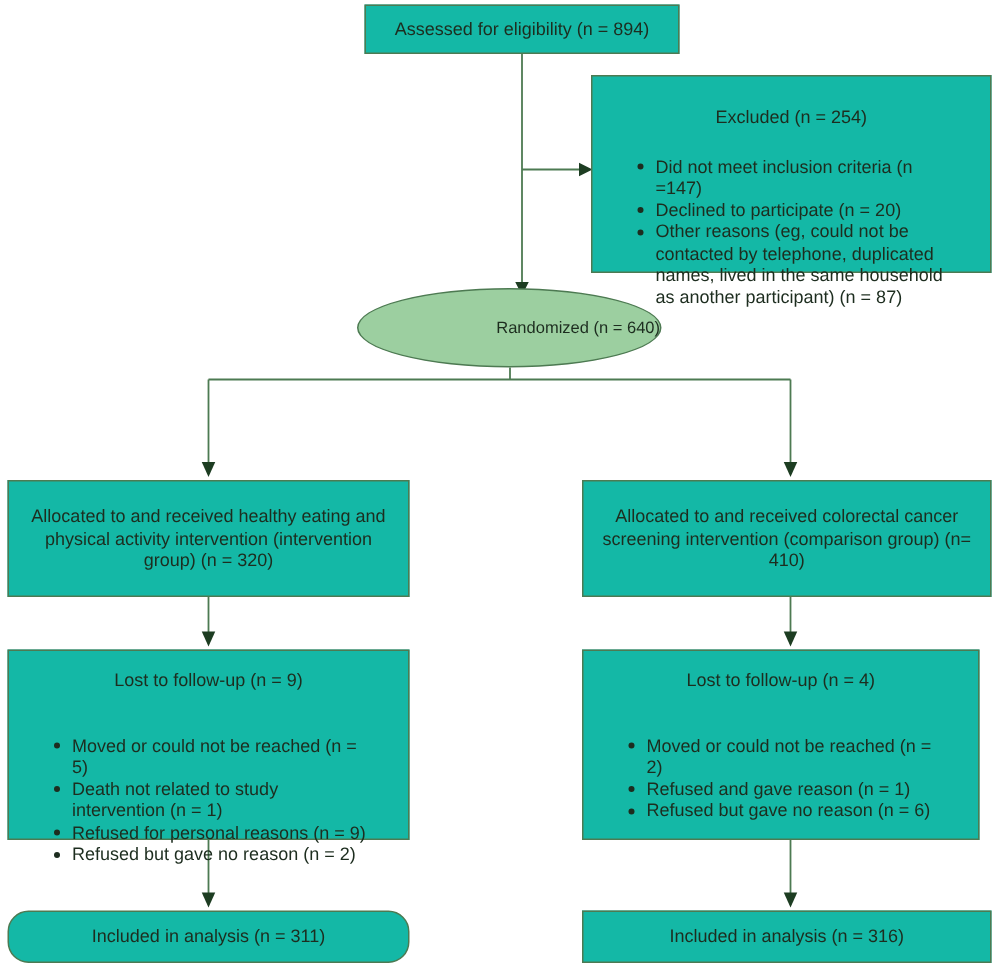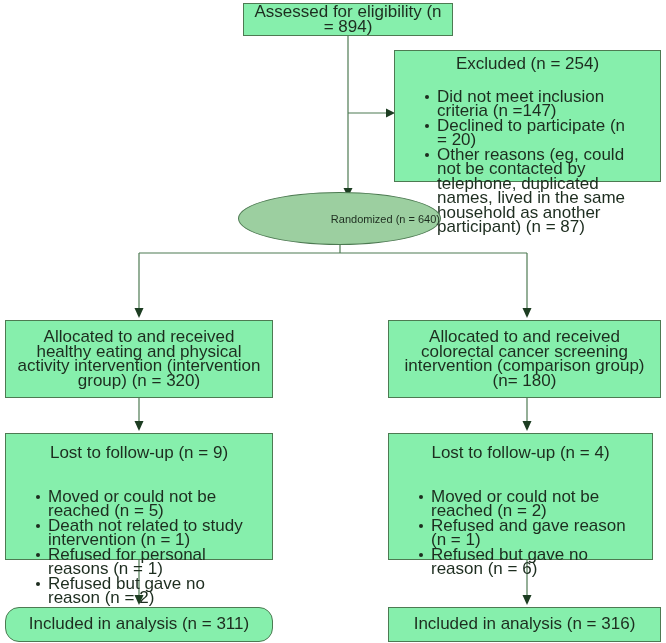--- a/index.html
+++ b/index.html
@@ -17,24 +17,24 @@
     font-family: "Liberation Sans", sans-serif;
   }
   #diagram {
     position: absolute;
     left: 0; top: 0;
     width: 666px;
     height: 643px;
   }
   .node {
     position: absolute;
-    background: #86efac;
+    background: #14b8a6;
     border: 1px solid #4d7a52;
     color: #1d2d1f;
-    font-size: 17px;
+    font-size: 12px;
     line-height: 14.5px;
     display: flex;
     flex-direction: column;
     justify-content: center;
     padding: 4px 8px;
   }
   .node.center { text-align: center; }
   .node-title {
     text-align: center;
     white-space: pre-line;
@@ -60,21 +60,21 @@
     border-radius: 50%;
     background: #1d2d1f;
   }
   
   #node-assessed {
     left: 243px; top: 3px; width: 210px; height: 33px;
   }
   #node-excluded {
     left: 394px; top: 50px; width: 267px; height: 132px;
     justify-content: flex-start;
-    padding-top: 6px;
+    padding-top: 20px;
   }
   #node-excluded .node-title { margin-bottom: 2px; }
   #node-randomized {
     position: absolute;
     left: 238px; top: 192px; width: 203px; height: 53px;
     background: #9ccfa0;
     border: 1px solid #4d7a52;
     border-radius: 50%;
     display: flex;
     align-items: center;
@@ -167,29 +167,29 @@
   </div>
 
   <div id="node-randomized">
     <span>Randomized (n = 640)</span>
   </div>
 
   <div class="node center" id="node-alloc-left">
     <div class="node-title">Allocated to and received healthy eating and physical activity intervention (intervention group) (n = 320)</div>
   </div>
   <div class="node center" id="node-alloc-right">
-    <div class="node-title">Allocated to and received colorectal cancer screening intervention (comparison group) (n= 180)</div>
+    <div class="node-title">Allocated to and received colorectal cancer screening intervention (comparison group) (n= 410)</div>
   </div>
 
   <div class="node" id="node-lost-left">
     <div class="node-title">Lost to follow-up (n = 9)</div>
     <ul class="bullets">
       <li>Moved or could not be reached (n = 5)</li>
       <li>Death not related to study intervention (n = 1)</li>
-      <li>Refused for personal reasons (n = 1)</li>
+      <li>Refused for personal reasons (n = 9)</li>
       <li>Refused but gave no reason (n = 2)</li>
     </ul>
   </div>
   <div class="node" id="node-lost-right">
     <div class="node-title">Lost to follow-up (n = 4)</div>
     <ul class="bullets">
       <li>Moved or could not be reached (n = 2)</li>
       <li>Refused and gave reason (n = 1)</li>
       <li>Refused but gave no reason (n = 6)</li>
     </ul>

